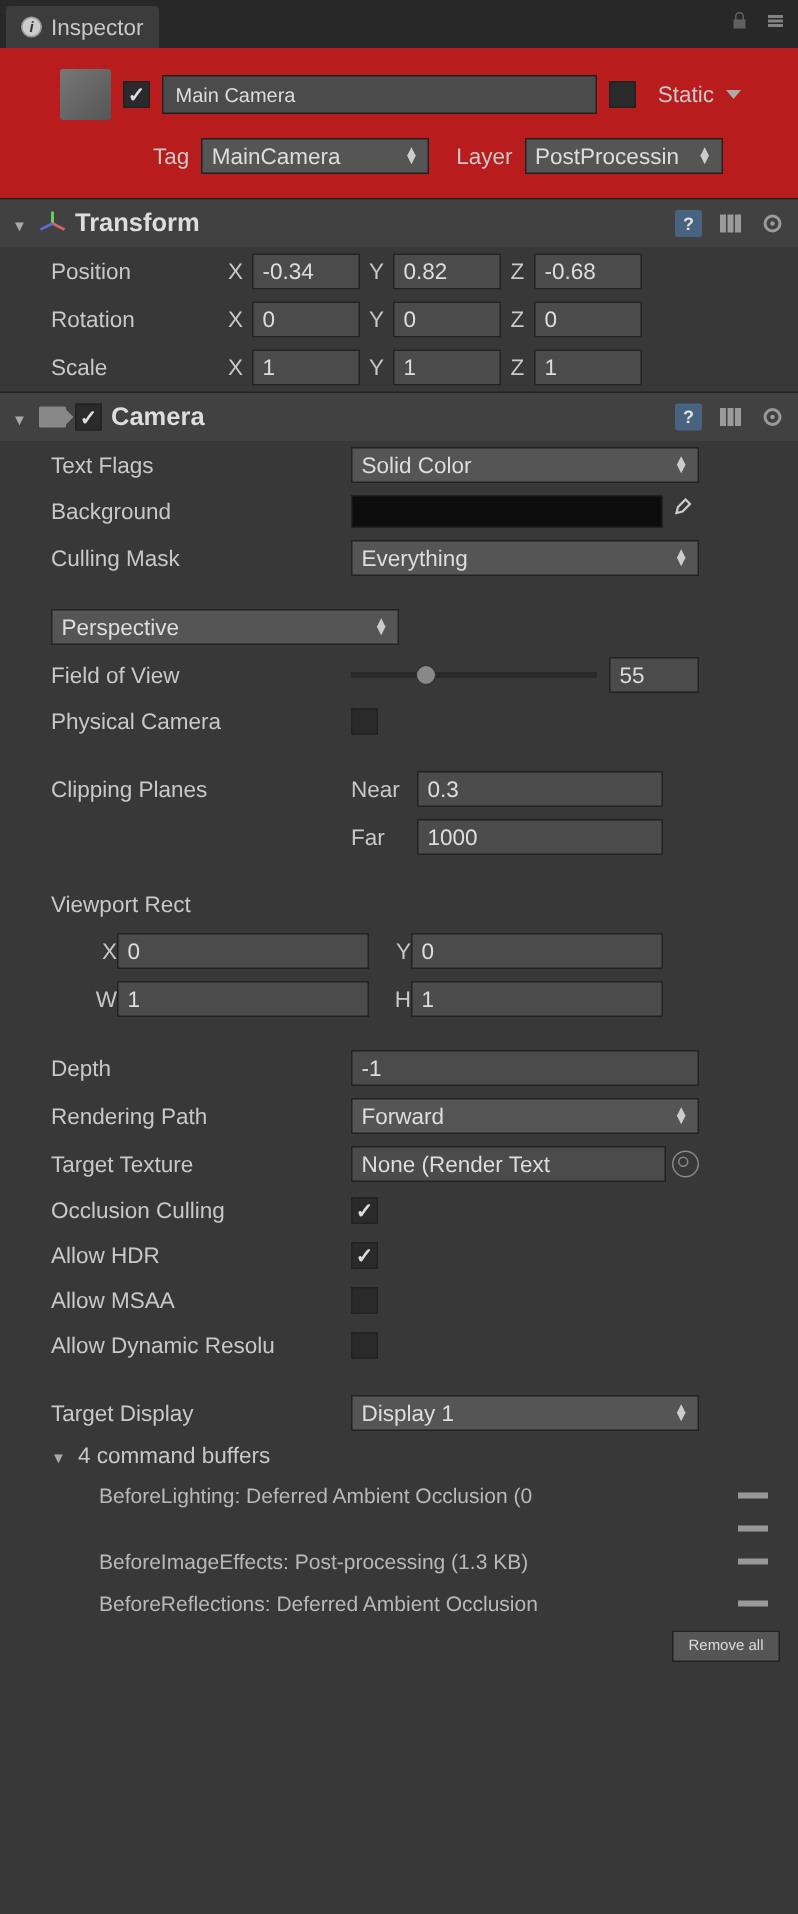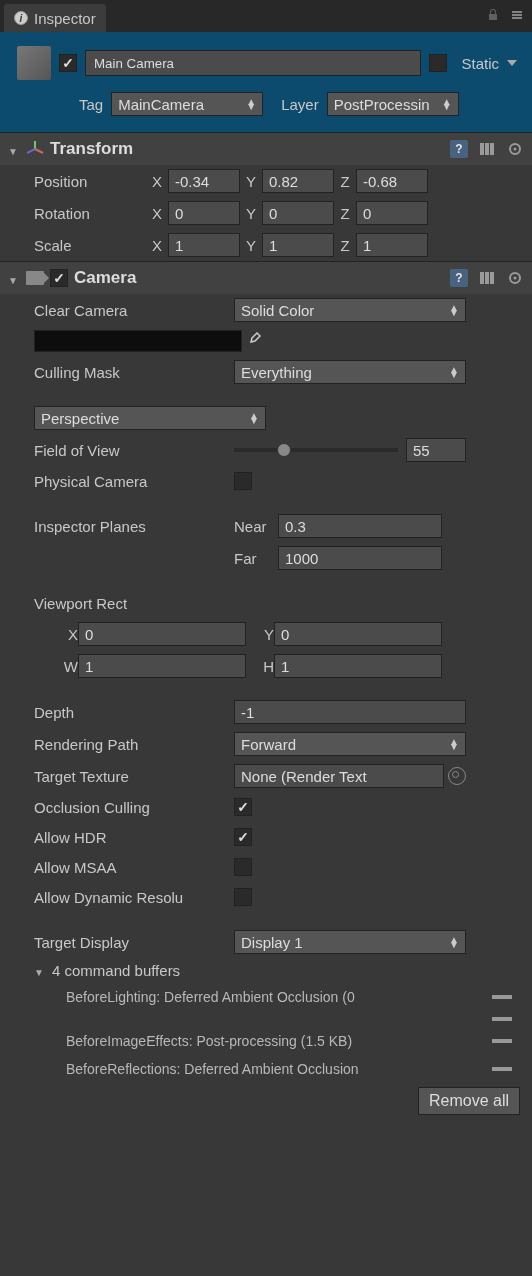--- a/index.html
+++ b/index.html
@@ -4,21 +4,21 @@
 <style>
   * { box-sizing: border-box; margin: 0; padding: 0; font-family: Arial, Helvetica, sans-serif; }
   body { background: #383838; color: #c8c8c8; font-size: 15px; width: 532px; height: 1276px; overflow: hidden; }
   
   .tab-bar { display: flex; align-items: center; background: #282828; height: 32px; padding-left: 4px; }
   .tab { display: flex; align-items: center; background: #3c3c3c; padding: 4px 10px; height: 28px; margin-top: 4px; border-radius: 3px 3px 0 0; gap: 6px; }
   .tab .info-icon { width: 14px; height: 14px; border-radius: 50%; border: 1px solid #999; background: #ccc; color: #333; display: flex; align-items: center; justify-content: center; font-size: 10px; font-weight: bold; font-style: italic; }
   .tab-bar .lock { margin-left: auto; margin-right: 10px; opacity: 0.5; }
   .tab-bar .menu { margin-right: 8px; opacity: 0.7; }
   
-  .panel { background: #0c4a6e; padding: 6px 1px; }
+  .panel { background: #b91c1c; padding: 6px 24px; }
   
   .header-row { display: flex; align-items: center; gap: 8px; padding: 8px 10px; }
   .cube-icon { width: 34px; height: 34px; background: linear-gradient(135deg, #777 0%, #555 100%); margin-left: 6px; border-radius: 2px; }
   .checkbox { width: 18px; height: 18px; background: #2a2a2a; border: 1px solid #222; display: inline-flex; align-items: center; justify-content: center; cursor: pointer; }
   .checkbox.checked::after { content: "✓"; color: #ddd; font-size: 14px; font-weight: bold; }
   .name-field { flex: 1; background: #4b4b4b; border: 1px solid #222; padding: 4px 8px; color: #ddd; height: 26px; }
   .static-label { margin-left: 6px; }
   .dropdown-arrow { width: 14px; height: 14px; display: flex; align-items: center; }
   .dropdown-arrow::after { content: ""; border-left: 5px solid transparent; border-right: 5px solid transparent; border-top: 6px solid #aaa; }
   
@@ -62,21 +62,21 @@
   .object-field { flex: 1; max-width: 210px; background: #4b4b4b; border: 1px solid #222; color: #ddd; padding: 3px 6px; height: 24px; display: flex; align-items: center; overflow: hidden; white-space: nowrap; }
   .object-pick { width: 18px; height: 18px; border: 1px solid #888; border-radius: 50%; margin-left: 4px; cursor: pointer; position: relative; }
   .object-pick::after { content: ""; position: absolute; width: 5px; height: 5px; border: 1px solid #888; border-radius: 50%; top: 3px; left: 3px; }
   
   .spacer { height: 14px; }
   
   .cmd-header { display: flex; align-items: center; padding: 4px 10px 4px 34px; gap: 6px; }
   .cmd-item { display: flex; align-items: center; padding: 6px 10px 6px 66px; font-size: 14px; color: #b8b8b8; }
   .cmd-item .minus { margin-left: auto; width: 20px; height: 4px; background: #999; cursor: pointer; margin-right: 10px; }
   
-  .remove-btn { background: #555; border: 1px solid #222; padding: 4px 10px; cursor: pointer; color: #ddd; margin-left: auto; display: block; margin-right: 12px; margin-top: 4px; font-size: 16px;}
+  .remove-btn { background: #555; border: 1px solid #222; padding: 4px 10px; cursor: pointer; color: #ddd; margin-left: auto; display: block; margin-right: 12px; margin-top: 4px; font-size: 10px;}
   
   .cam-icon { width: 18px; height: 14px; background: #888; position: relative; border-radius: 1px; }
   .cam-icon::before { content: ""; position: absolute; right: -5px; top: 2px; border-top: 5px solid transparent; border-bottom: 5px solid transparent; border-left: 5px solid #888; }
 </style>
 </head>
 <body>
 
 <div class="tab-bar">
   <div class="tab">
     <span class="info-icon">i</span>
@@ -200,27 +200,28 @@
       <span>
           <svg width="16" height="16" viewBox="0 0 16 16">
             <circle cx="8" cy="8" r="5" fill="none" stroke="#aaa" stroke-width="2"></circle>
             <circle cx="8" cy="8" r="1.5" fill="#aaa"></circle>
           </svg>
         </span>
     </div>
   </div>
 
   <div class="prop-row">
-    <span class="prop-label">Clear Camera</span>
+    <span class="prop-label">Text Flags</span>
     <div class="dropdown dd-full">
       <span>Solid Color</span>
         <span class="dd-arrows">▲<br>▼</span>
     </div>
   </div>
   <div class="prop-row">
+    <span class="prop-label">Background</span>
     <div class="color-field"></div>
     <span class="eyedropper">
       <svg width="16" height="16" viewBox="0 0 16 16">
           <path d="M13 3l-2-2-5 5-1 4 4-1 5-5z" fill="none" stroke="#ccc" stroke-width="1.5"></path>
         </svg>
     </span>
   </div>
   <div class="prop-row">
     <span class="prop-label">Culling Mask</span>
     <div class="dropdown dd-full">
@@ -247,21 +248,21 @@
     </div>
   </div>
   <div class="prop-row">
     <span class="prop-label">Physical Camera</span>
     <span class="checkbox"></span>
   </div>
 
   <div class="spacer"></div>
 
   <div class="prop-row">
-    <span class="prop-label">Inspector Planes</span>
+    <span class="prop-label">Clipping Planes</span>
     <span class="sub-label">Near</span>
     <input class="num-input wide" value="0.3" style="">
   </div>
   <div class="prop-row">
     <span class="prop-label"></span>
     <span class="sub-label">Far</span>
     <input class="num-input wide" value="1000" style="">
   </div>
 
   <div class="spacer"></div>
@@ -334,21 +335,21 @@
     <span>4 command buffers</span>
   </div>
   <div class="cmd-item">
     <span>BeforeLighting: Deferred Ambient Occlusion (0</span>
     <span class="minus"></span>
   </div>
   <div class="cmd-item">
     <span class="minus"></span>
   </div>
   <div class="cmd-item">
-    <span>BeforeImageEffects: Post-processing (1.5 KB)</span>
+    <span>BeforeImageEffects: Post-processing (1.3 KB)</span>
     <span class="minus"></span>
   </div>
   <div class="cmd-item">
     <span>BeforeReflections: Deferred Ambient Occlusion</span>
     <span class="minus"></span>
   </div>
   <button class="remove-btn">Remove all</button>
 </div>
 
 </body></html>

